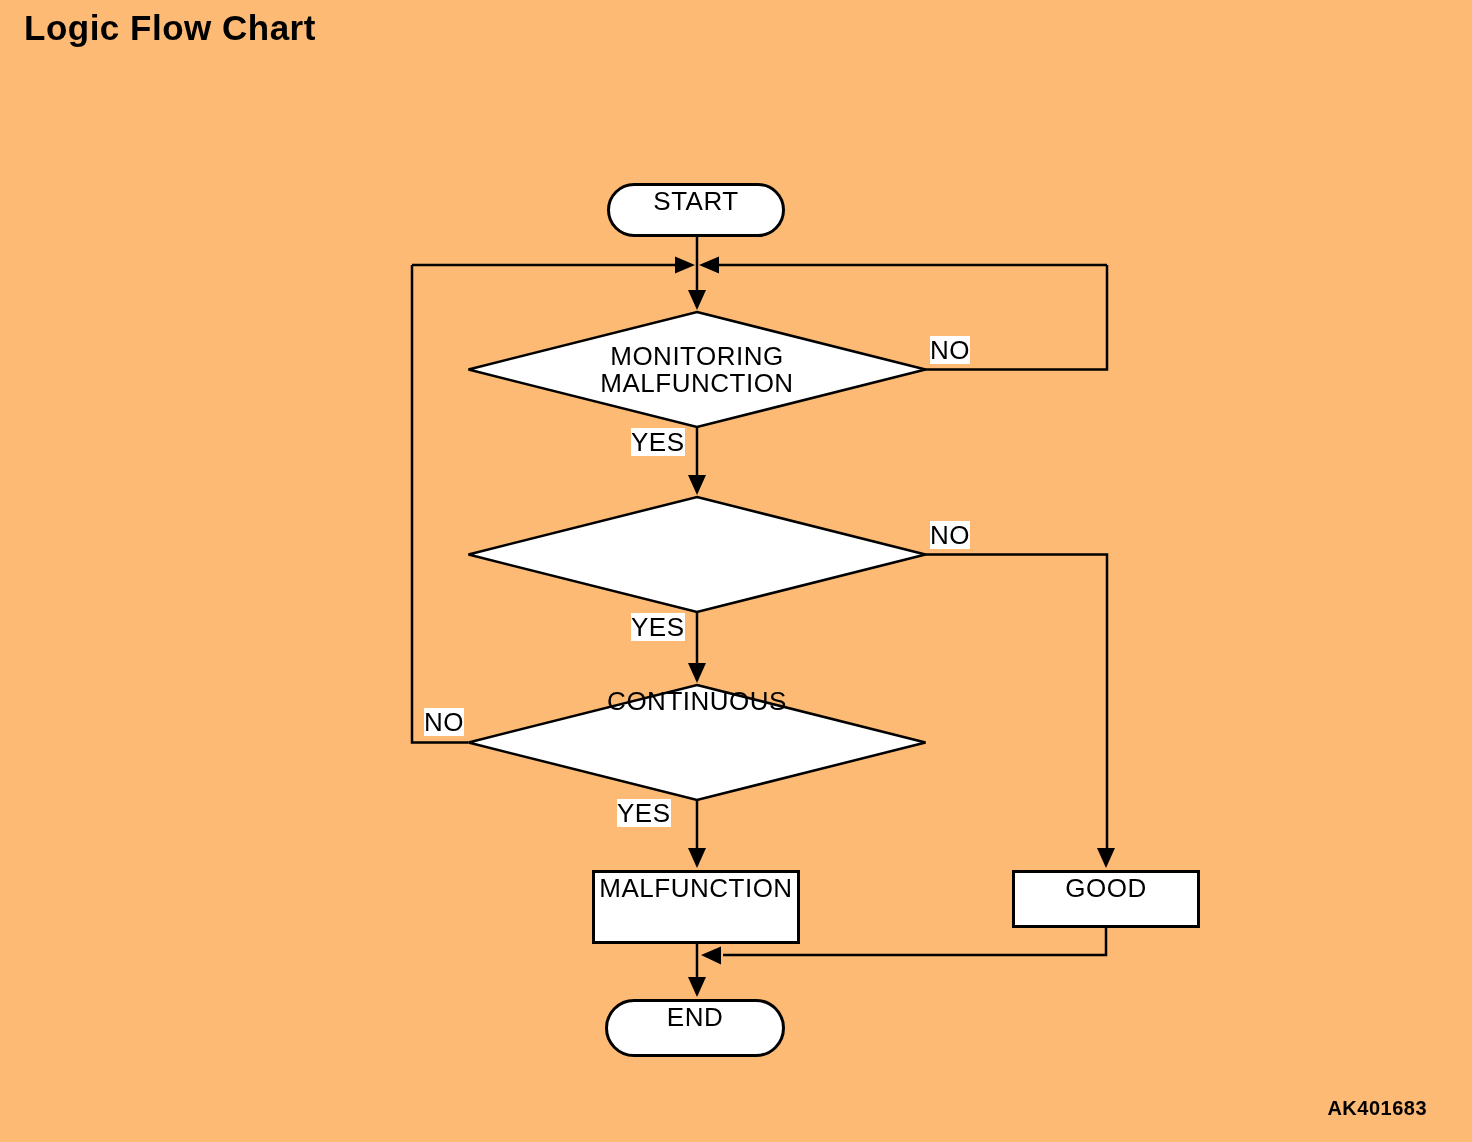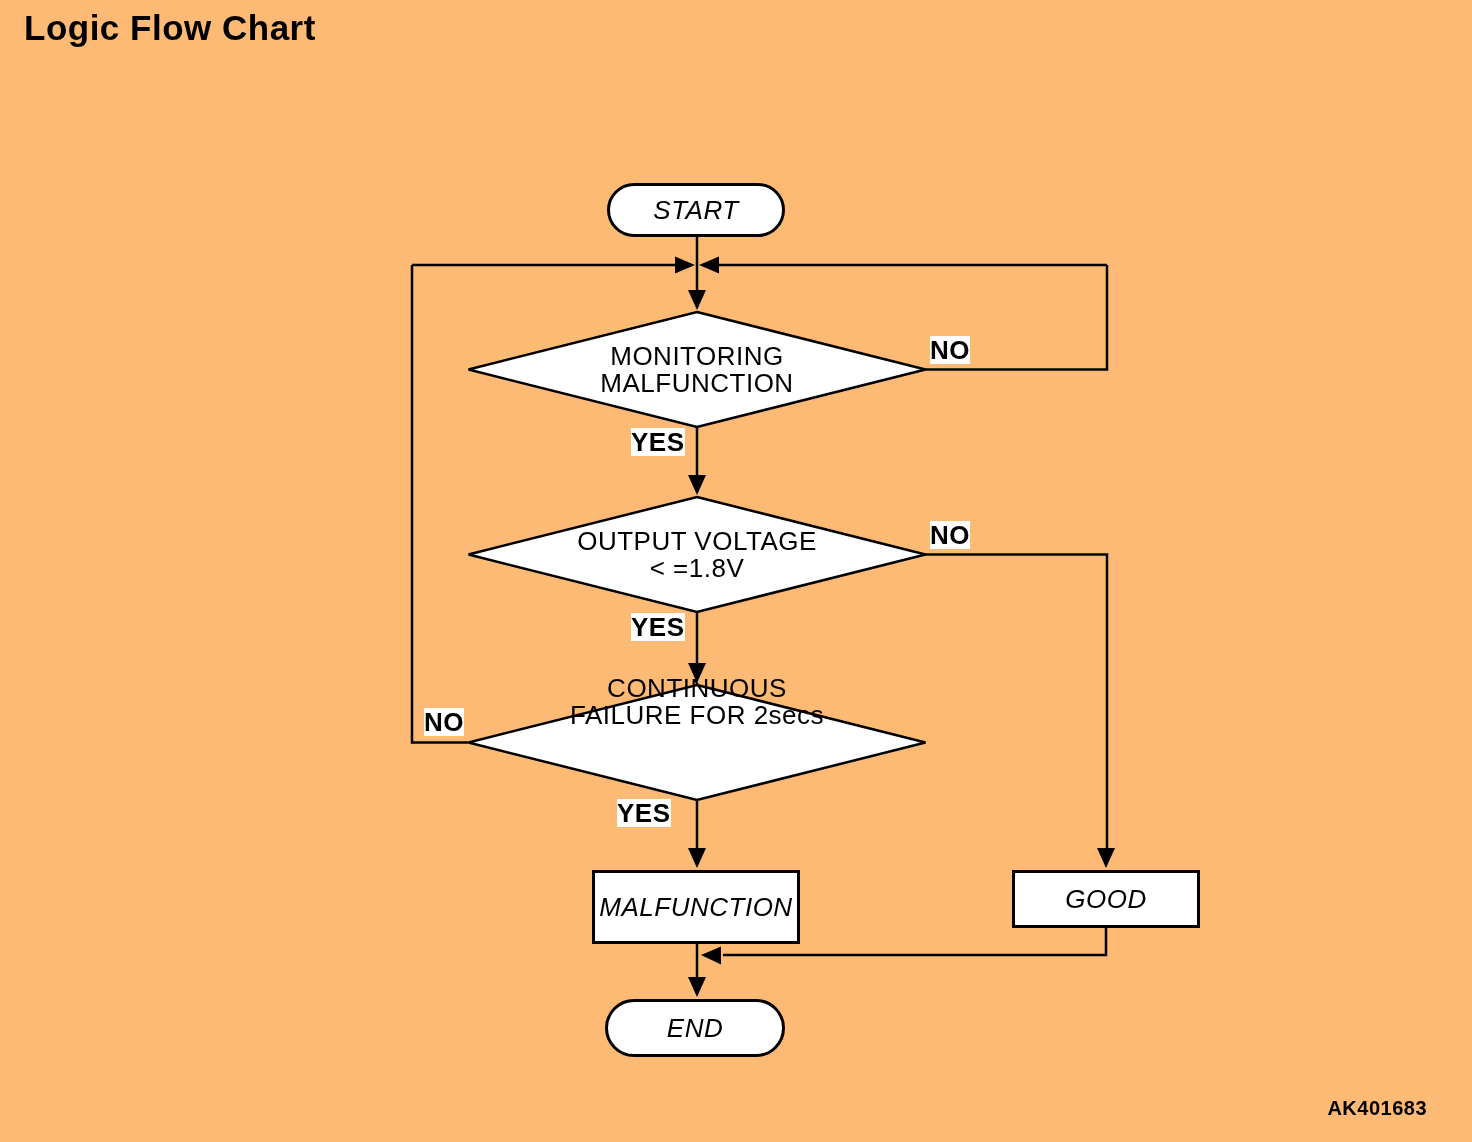--- a/index.html
+++ b/index.html
@@ -14,36 +14,35 @@
   .page-title {
     position: absolute; left: 24px; top: 8px;
     font-size: 35px; font-weight: bold; letter-spacing: 0.5px;
     white-space: nowrap;
   }
   svg.canvas { position: absolute; left: 0; top: 0; width: 1472px; height: 1142px; }
   .edge { stroke: #000000; stroke-width: 2.5; fill: none; }
   .shape { stroke: #000000; stroke-width: 2.5; fill: #ffffff; }
   .arrowhead { fill: #000000; stroke: none; }
   .node {
-    position: absolute; display: flex; align-items: center; justify-content: center;
+    position: absolute; display: flex; align-items: flex-start; justify-content: center;
     font-size: 26px; letter-spacing: 0.5px; text-align: center;
     background: #ffffff;
-    font-style: italic;
   }
   .terminator { border: 3px solid #000000; }
   .process    { border: 3px solid #000000; }
   .decision-text {
     position: absolute; display: flex; flex-direction: column;
     align-items: center; justify-content: center;
     font-size: 26px; line-height: 27px; letter-spacing: 0.5px;
     text-align: center; background: transparent;
   }
   .edge-label {
     position: absolute; font-size: 26px; letter-spacing: 0.5px;
-    white-space: nowrap; background: #ffffff; line-height: 28px; font-weight: bold;
+    white-space: nowrap; background: #ffffff; line-height: 28px;
   }
   .figure-code {
     position: absolute; right: 45px; top: 1097px;
     font-size: 20px; font-weight: bold; letter-spacing: 0.5px;
   }
 </style>
 </head>
 <body>
 
 <div class="stage">
@@ -93,27 +92,22 @@
   </div>
 
   <div class="node process" style="left:1012px; top:870px; width:188px; height:58px;">
     <span>GOOD</span>
   </div>
 
   <div class="decision-text" style="left:497px; top:341px; width:400px; height:57px;">
     <span>MONITORING</span>
     <span>MALFUNCTION</span>
   </div>
-  <div class="decision-text" style="left:497px; top:526px; width:400px; height:57px;">
-    <span>OUTPUT VOLTAGE</span>
-    <span>&lt; =1.8V</span>
-  </div>
   <div class="decision-text" style="left:497px; top:673px; width:400px; height:57px;text-align:right;">
     <span>CONTINUOUS</span>
-    <span>FAILURE FOR 2secs</span>
   </div>
 
   <div class="edge-label" style="left:930px; top:336px;">NO</div>
   <div class="edge-label" style="left:631px; top:428px;">YES</div>
   <div class="edge-label" style="left:930px; top:521px;">NO</div>
   <div class="edge-label" style="left:631px; top:613px;">YES</div>
   <div class="edge-label" style="left:424px; top:708px;">NO</div>
   <div class="edge-label" style="left:617px; top:799px;">YES</div>
 
   <div class="figure-code">AK401683</div>

